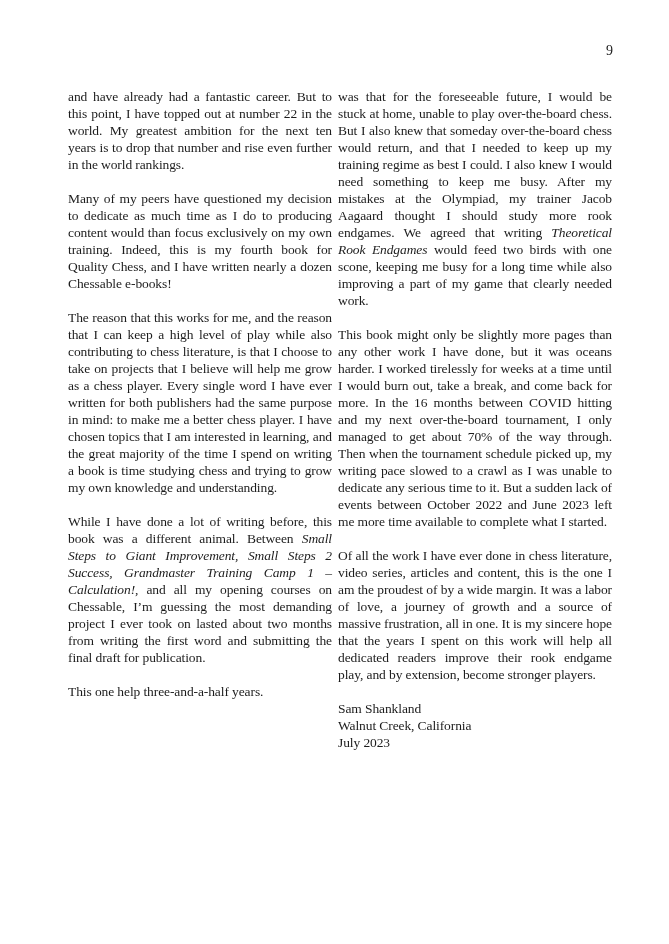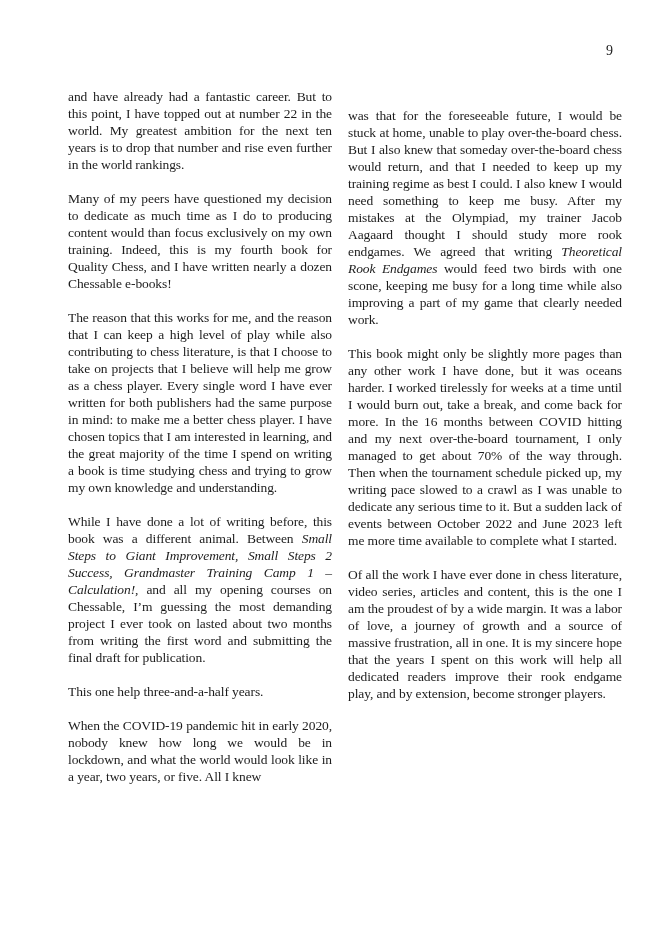--- a/index.html
+++ b/index.html
@@ -24,31 +24,31 @@
     right: 56px;
     font-size: 14px;
     line-height: 17px;
   }
   .columns {
     position: absolute;
     left: 68px;
     top: 88px;
     width: 556px;
     display: flex;
-    gap: 16px;
+    gap: 6px;
   }
   .column {
     font-size: 13.5px;
     line-height: 17px;
     letter-spacing: -0.1px;
     text-align: justify;
     hyphens: none;
   }
   .column.left  { width: 264px; }
-  .column.right { width: 274px; margin-top: 19px; }
+  .column.right { width: 274px; }
   p.para {
     margin: 0 0 17px 0;
     text-align: justify;
   }
   .italic { font-style: italic; }
   .signature {
     margin-top: 0;
     text-align: left;
   }
   .signature div { line-height: 17px; }
@@ -61,24 +61,28 @@
   <div class="page-number">9</div>
 
   <div class="columns">
 
     <div class="column left">
       <p class="para"><span>and have already had a fantastic career. But to this point, I have topped out at number 22 in the world. My greatest ambition for the next ten years is to drop that number and rise even further in the world rankings.</span></p>
       <p class="para"><span>Many of my peers have questioned my decision to dedicate as much time as I do to producing content would than focus exclusively on my own training. Indeed, this is my fourth book for Quality Chess, and I have written nearly a dozen Chessable e-books!</span></p>
       <p class="para"><span>The reason that this works for me, and the reason that I can keep a high level of play while also contributing to chess literature, is that I choose to take on projects that I believe will help me grow as a chess player. Every single word I have ever written for both publishers had the same purpose in mind: to make me a better chess player. I have chosen topics that I am interested in learning, and the great majority of the time I spend on writing a book is time studying chess and trying to grow my own knowledge and understanding.</span></p>
       <p class="para"><span>While I have done a lot of writing before, this book was a different animal. Between </span><span class="italic">Small Steps to Giant Improvement, Small Steps 2 Success, Grandmaster Training Camp 1 – Calculation!</span><span>, and all my opening courses on Chessable, I’m guessing the most demanding project I ever took on lasted about two months from writing the first word and submitting the final draft for publication.</span></p>
       <p class="para"><span>This one help three-and-a-half years.</span></p>
-      <p class="para"><span>When the COVID-19 pandemic hit in early 2020, nobody knew how long we would be in lockdown, and what the world would look like in a year, two years, or five. All I knew</span></p>
     </div>
 
     <div class="column right">
       <p class="para"><span>was that for the foreseeable future, I would be stuck at home, unable to play over-the-board chess. But I also knew that someday over-the-board chess would return, and that I needed to keep up my training regime as best I could. I also knew I would need something to keep me busy. After my mistakes at the Olympiad, my trainer Jacob Aagaard thought I should study more rook endgames. We agreed that writing </span><span class="italic">Theoretical Rook Endgames</span><span> would feed two birds with one scone, keeping me busy for a long time while also improving a part of my game that clearly needed work.</span></p>
       <p class="para"><span>This book might only be slightly more pages than any other work I have done, but it was oceans harder. I worked tirelessly for weeks at a time until I would burn out, take a break, and come back for more. In the 16 months between COVID hitting and my next over-the-board tournament, I only managed to get about 70% of the way through. Then when the tournament schedule picked up, my writing pace slowed to a crawl as I was unable to dedicate any serious time to it. But a sudden lack of events between October 2022 and June 2023 left me more time available to complete what I started.</span></p>
       <p class="para"><span>Of all the work I have ever done in chess literature, video series, articles and content, this is the one I am the proudest of by a wide margin. It was a labor of love, a journey of growth and a source of massive frustration, all in one. It is my sincere hope that the years I spent on this work will help all dedicated readers improve their rook endgame play, and by extension, become stronger players.</span></p>
 
+      <div class="signature">
+        <div>Sam Shankland</div>
+        <div>Walnut Creek, California</div>
+        <div>July 2023</div>
+      </div>
     </div>
 
   </div>
 </div>
 
 </body></html>

